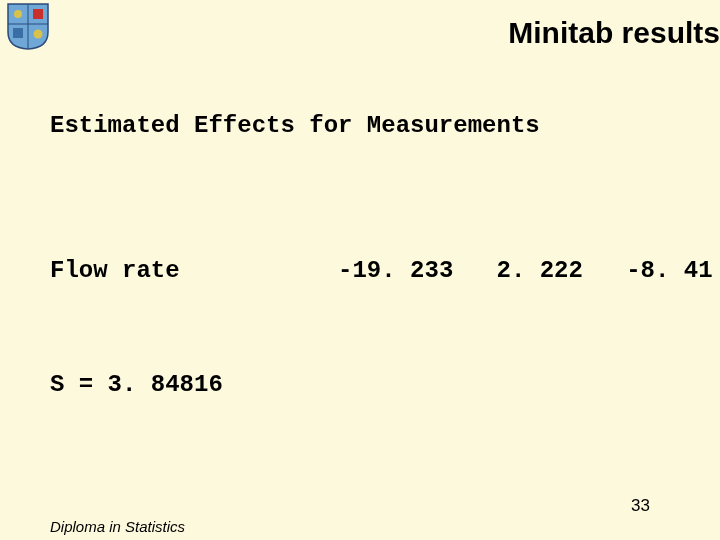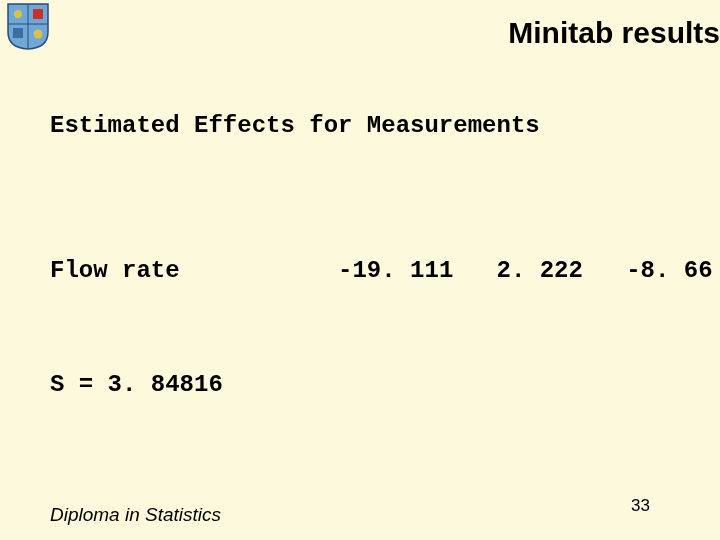--- a/index.html
+++ b/index.html
@@ -43,25 +43,25 @@
   }
   .table-block {
     position: absolute;
     top: 172px;
     left: 50px;
   }
   .row { line-height: 30px; }
   .gap { height: 30px; }
   .footer {
     position: absolute;
-    bottom: 16px;
+    bottom: 4px;
     left: 50px;
     font-family: Arial, Helvetica, sans-serif;
     font-style: italic;
-    font-size: 19px;
+    font-size: 15px;
     line-height: 18px;
   }
   .pagenum {
     position: absolute;
     bottom: 24px;
     right: 70px;
     font-family: Arial, Helvetica, sans-serif;
     font-size: 17px;
   }
 </style>
@@ -79,21 +79,21 @@
     <circle cx="32" cy="32" r="4.5" fill="#d9c24a"></circle>
   </svg>
 </div>
 
 <h1 class="title">Minitab results</h1>
 
 <div class="mono section-heading">Estimated Effects for Measurements</div>
 
 <div class="mono table-block">
 <div class="gap"></div>
-<div class="row"><span>Flow rate</span>           <span>-19. 111</span>   <span>2. 222</span>   <span>-8. 66</span>   <span>0. 000</span></div>
+<div class="row"><span>Flow rate</span>           <span>-19. 233</span>   <span>2. 222</span>   <span>-8. 41</span>   <span>0. 000</span></div>
 <div class="gap"></div>
 <div class="row">S = 3. 84816</div>
 </div>
 
 <div class="footer">
   <div>Diploma in Statistics</div>
 </div>
 
 <div class="pagenum">33</div>
 

